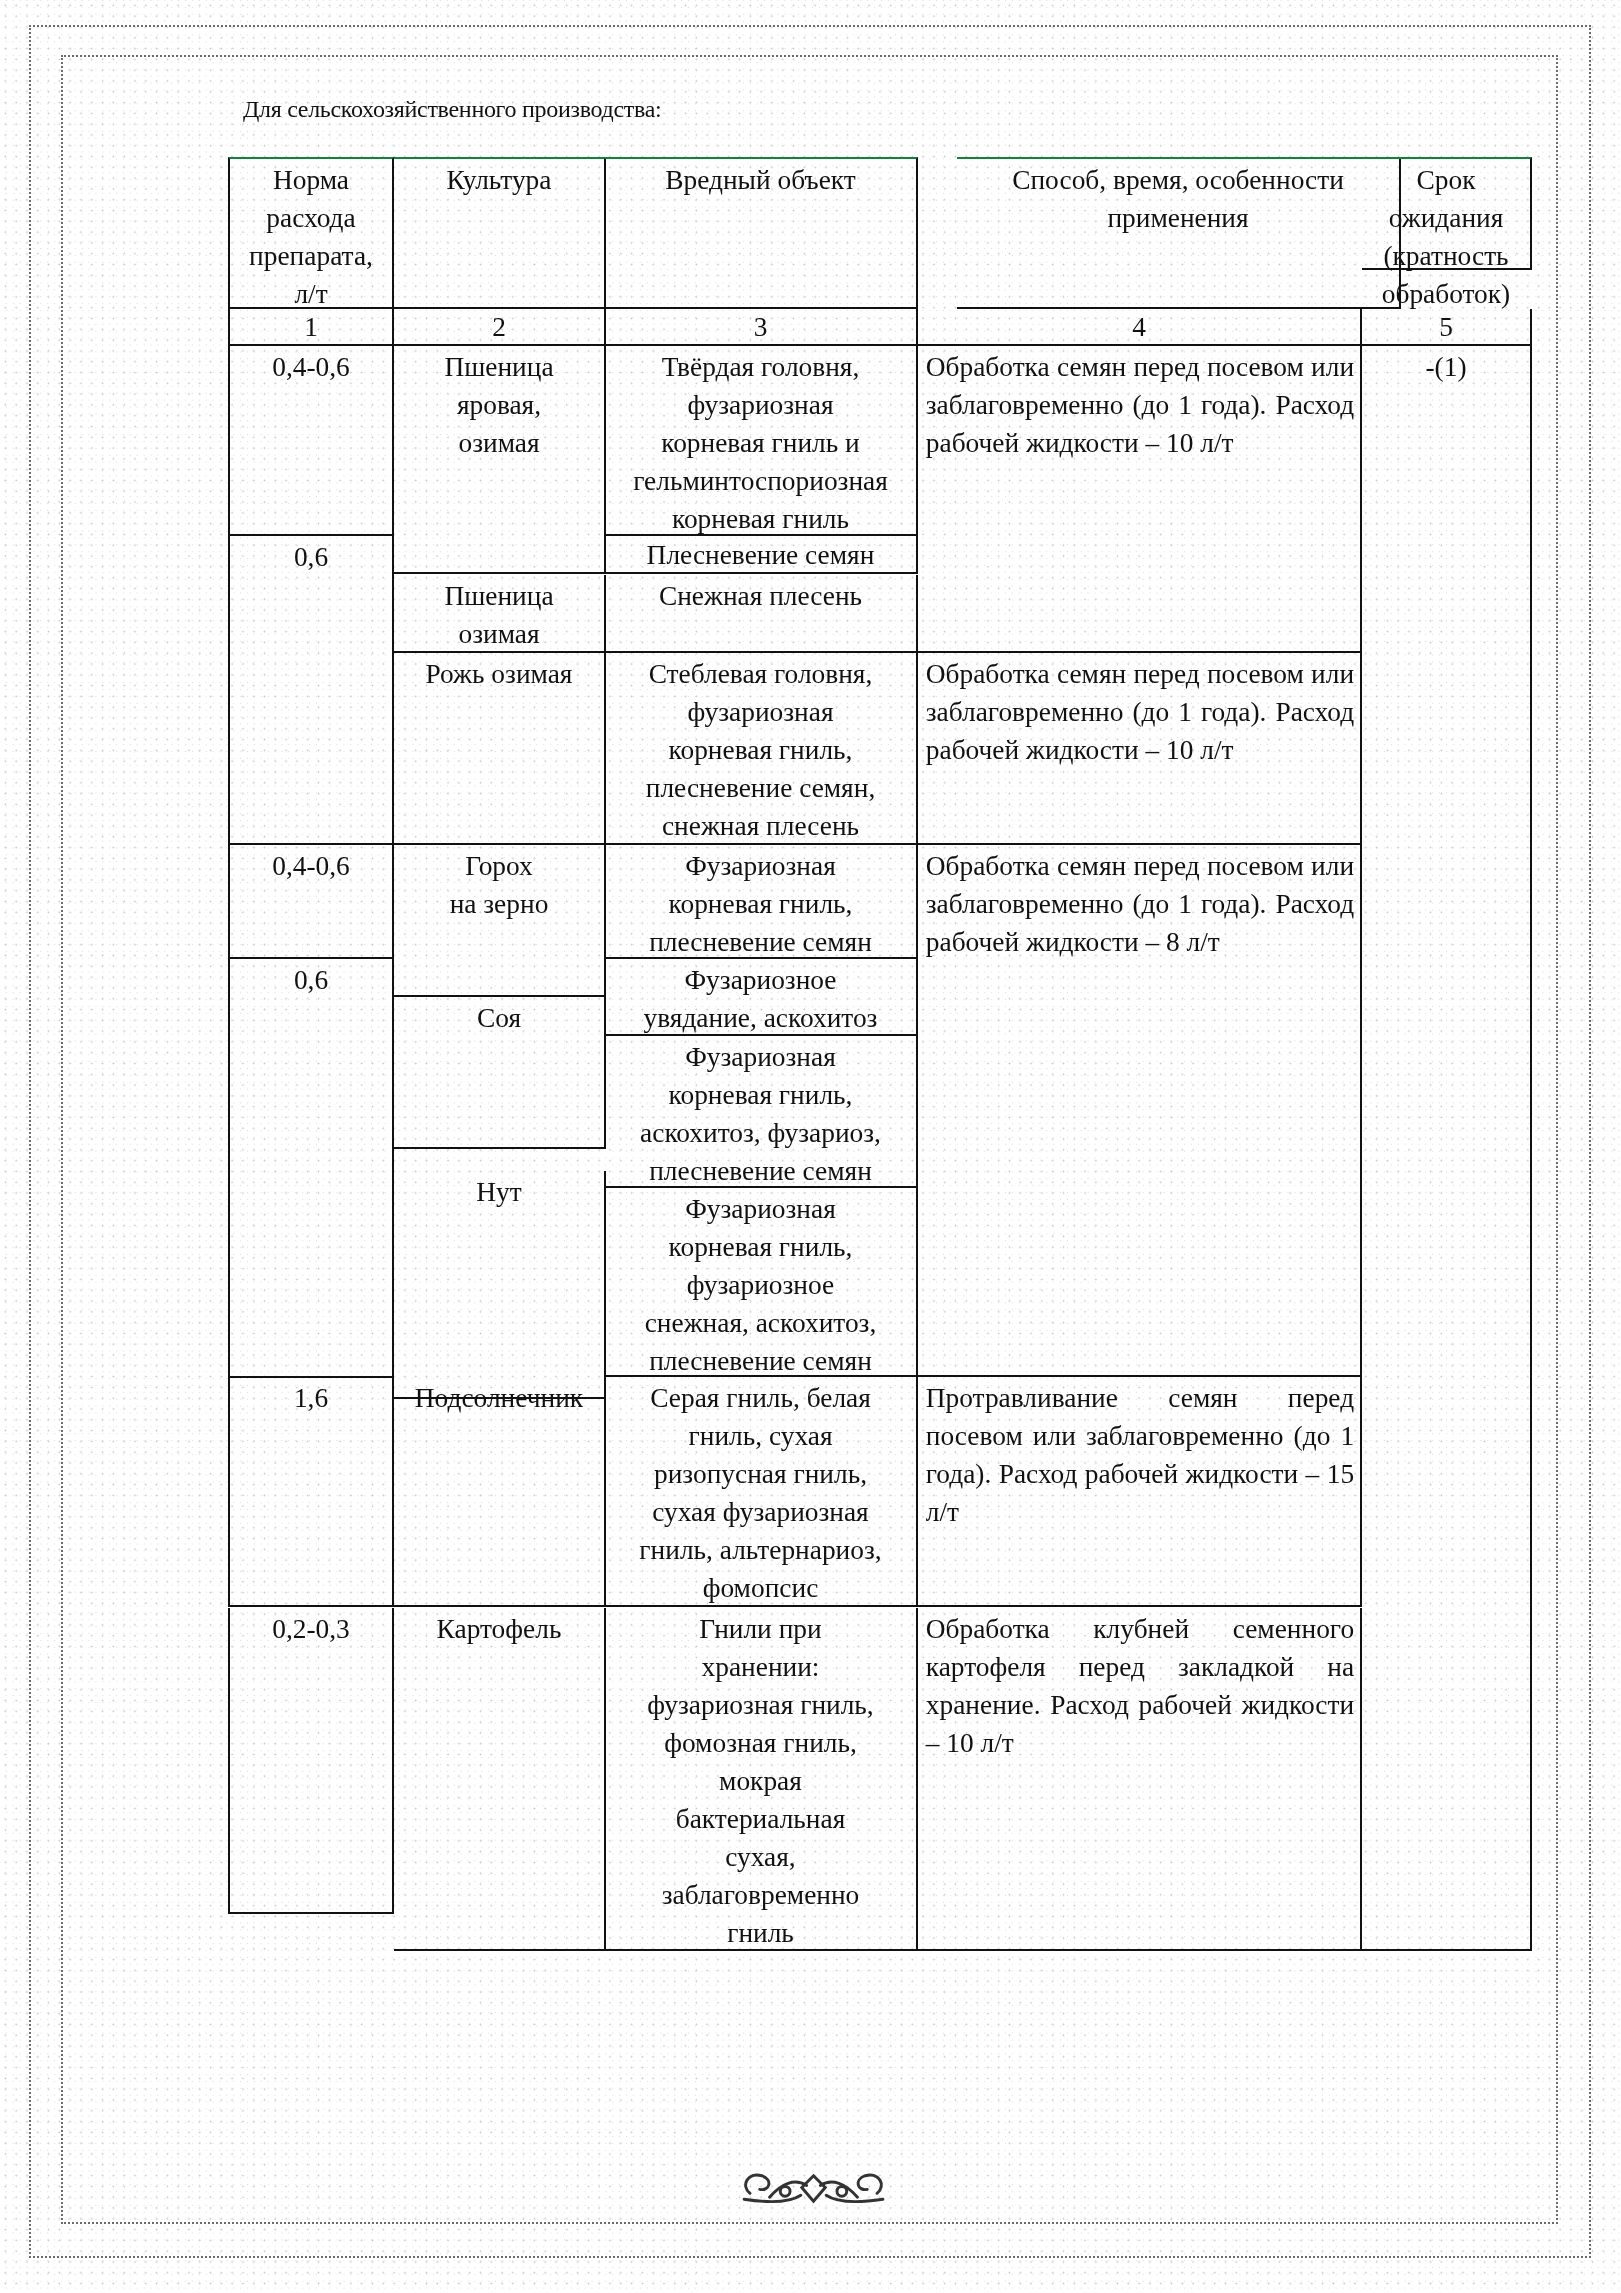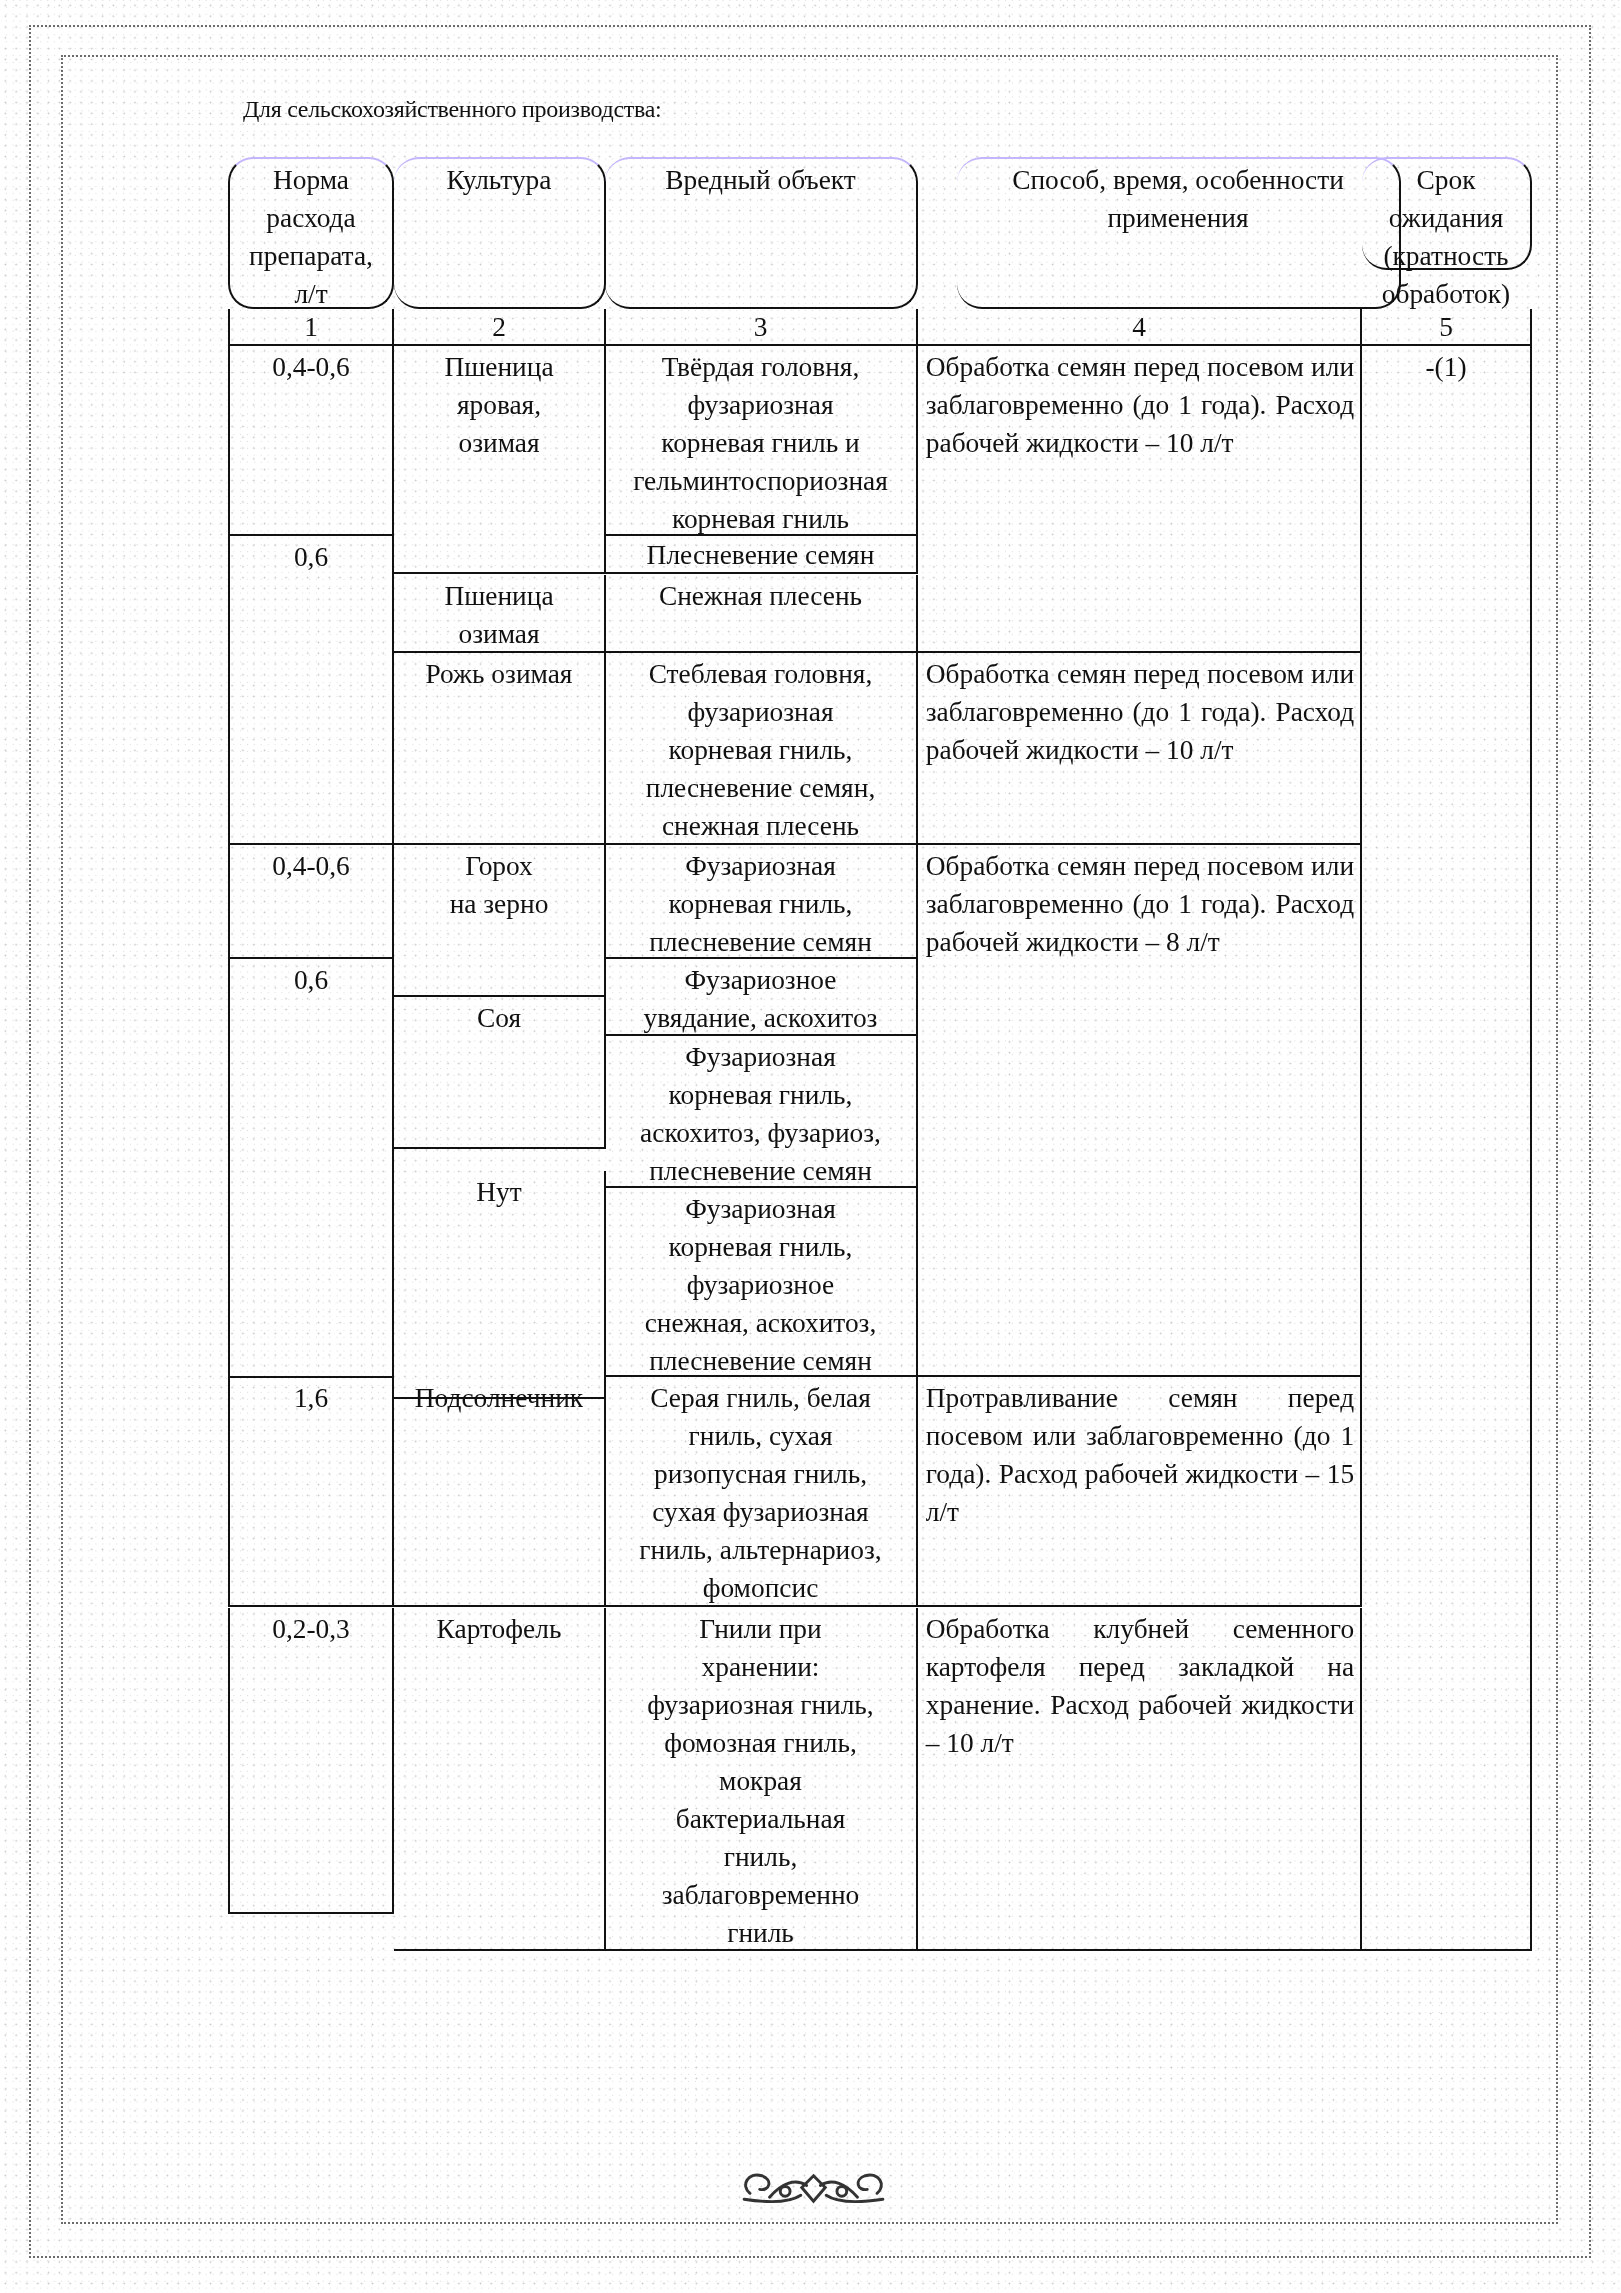--- a/index.html
+++ b/index.html
@@ -35,21 +35,21 @@
     width: 1304px; height: 1794px;
   }
   .cell {
     position: absolute; box-sizing: border-box;
     border-right: 2px solid #111; border-bottom: 2px solid #111;
     font-size: 27.4px; line-height: 38px;
     padding: 2px 3.9px 0 3.9px; text-align: center;
     background: transparent;
   }
   .cell.left { border-left: 2px solid #111; }
-  .cell.top { border-top: 2px solid #c4b5fd; border-radius: 25px; }
+  .cell.top { border-top: 2px solid #15803d; }
   .cell.just { text-align: justify; text-align-last: left; padding-left: 7.8px; padding-right: 5.9px; }
   .cell .line { display: block; }
   .ornament {
     position: absolute; left: 730px; top: 2164px; width: 167px; height: 43px;
   }
 </style>
 </head>
 <body>
 
 <div class="paper-texture"></div>
@@ -175,21 +175,21 @@
       <span class="line">гниль, альтернариоз,</span>
       <span class="line">фомопсис</span>
     </div>
   <div class="cell" style="left:377px;top:1451px;width:313px;height:343px;">
       <span class="line">Гнили при</span>
       <span class="line">хранении:</span>
       <span class="line">фузариозная гниль,</span>
       <span class="line">фомозная гниль,</span>
       <span class="line">мокрая</span>
       <span class="line">бактериальная</span>
-      <span class="line">гниль,</span>
+      <span class="line">сухая,</span>
       <span class="line">заблаговременно</span>
       <span class="line">гниль</span>
     </div>
 
   <div class="cell just" style="left:690px;top:189px;width:444px;height:307px;">Обработка семян перед посевом или заблаговременно (до 1 года). Расход рабочей жидкости – 10 л/т</div>
   <div class="cell just" style="left:690px;top:496px;width:444px;height:192px;">Обработка семян перед посевом или заблаговременно (до 1 года). Расход рабочей жидкости – 10 л/т</div>
   <div class="cell just" style="left:690px;top:688px;width:444px;height:532px;">Обработка семян перед посевом или заблаговременно (до 1 года). Расход рабочей жидкости – 8 л/т</div>
   <div class="cell just" style="left:690px;top:1220px;width:444px;height:230px;">Протравливание семян перед посевом или заблаговременно (до 1 года). Расход рабочей жидкости – 15 л/т</div>
   <div class="cell just" style="left:690px;top:1451px;width:444px;height:343px;">Обработка клубней семенного картофеля перед закладкой на хранение. Расход рабочей жидкости – 10 л/т</div>
 

